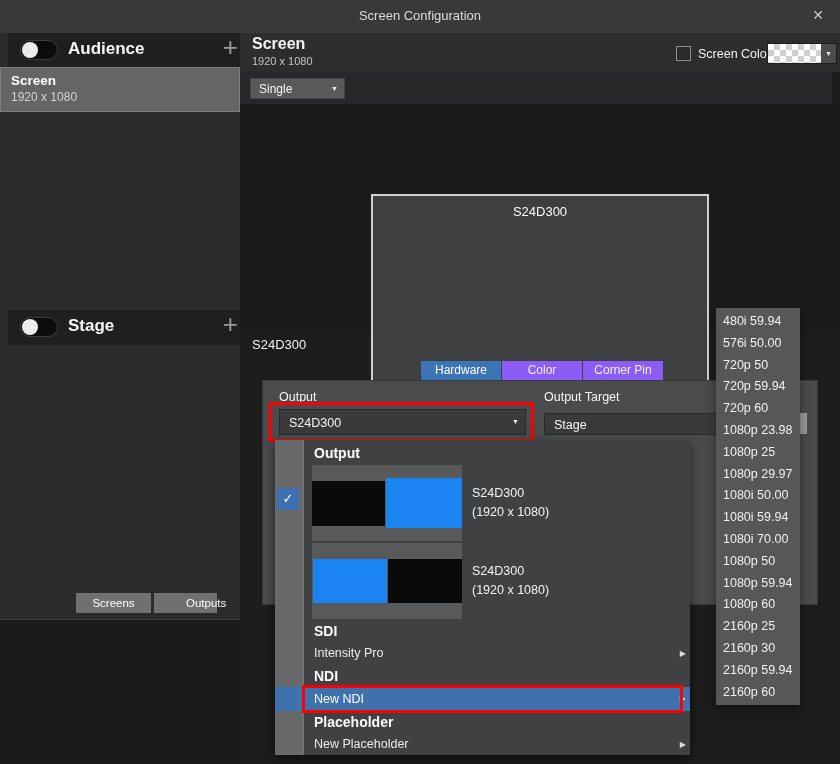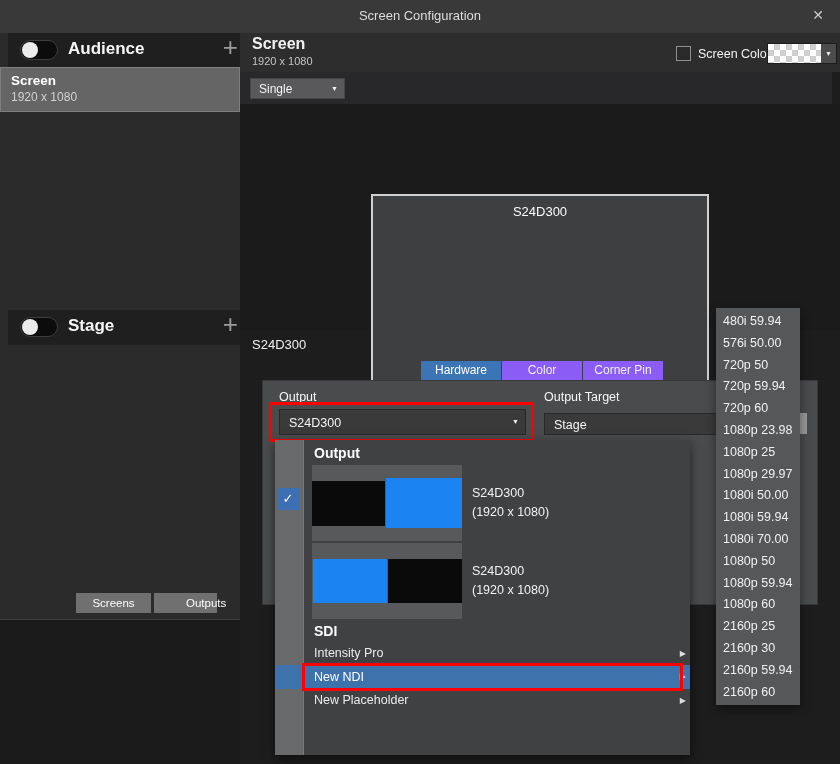--- a/index.html
+++ b/index.html
@@ -193,24 +193,26 @@
         <div class="disp-label">
           <div>S24D300</div>
           <div>(1920 x 1080)</div>
         </div>
       </div>
       <div class="menu-header">SDI</div>
       <div class="menu-row">
         <span>Intensity Pro</span>
         <span class="submenu-arrow">▶</span>
       </div>
+      <div class="menu-header">NDI</div>
       <div class="menu-row highlighted">
         <span>New NDI</span>
         <span class="submenu-arrow">▶</span>
       </div>
+      <div class="menu-header">Placeholder</div>
       <div class="menu-row">
         <span>New Placeholder</span>
         <span class="submenu-arrow">▶</span>
       </div>
     </div>
 </div>
 
 <div class="resolution-menu">
     <div class="res-item">480i 59.94</div>
     <div class="res-item">576i 50.00</div>

